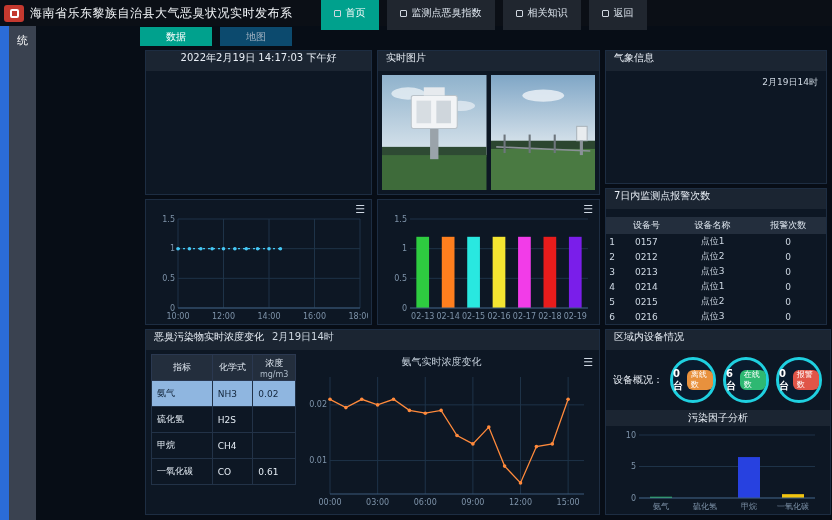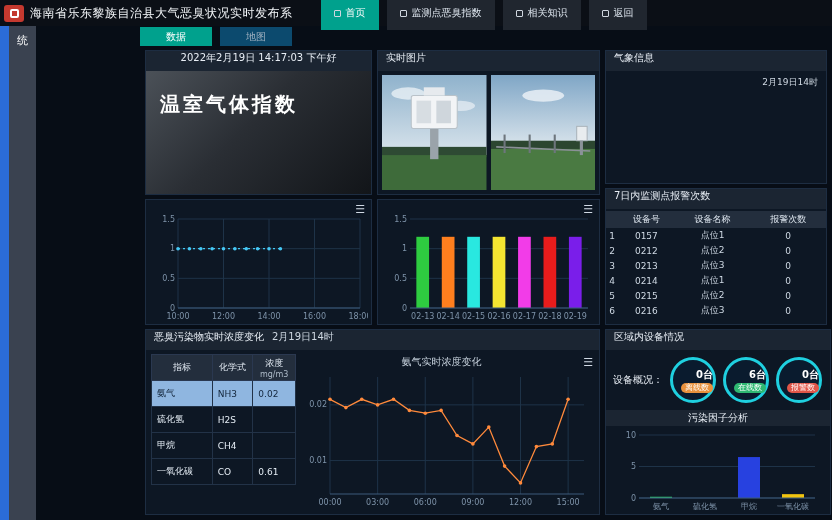--- a/index.html
+++ b/index.html
@@ -35,40 +35,40 @@
 
   .gh-body{position:absolute;left:0;top:20px;right:0;bottom:0;background:linear-gradient(135deg,#4b5158 0%,#2a2e34 45%,#121519 100%)}
   .gh-title{padding:20px 14px;font-size:20px;letter-spacing:3px;color:#fff;font-weight:bold}
 
   .photos{position:absolute;left:0;top:20px;right:0;bottom:0;display:flex;gap:4px;padding:4px}
   .photos svg{flex:1;height:100%}
 
   .weather-body{position:absolute;left:0;top:20px;right:0;bottom:0;padding:5px 8px;text-align:right;font-size:9px;color:#cfd8e2}
 
   table{border-collapse:collapse;width:100%}
-  .alarm-table{margin-top:2px}
+  .alarm-table{margin-top:8px}
   .alarm-table th{background:#232e3d;color:#dfe7f0;font-size:9px;font-weight:normal;height:17px}
   .alarm-table td{color:#cfd9e4;font-size:9px;height:15px;text-align:center}
 
   .odor-body{position:absolute;left:0;top:20px;right:0;bottom:0;display:flex}
   .odor-table-wrap{width:150px;padding:4px 0 0 5px}
   .odor-table th{background:#232e3d;color:#dfe7f0;font-size:9px;font-weight:normal;height:26px;border:1px solid #2a3850}
   .odor-table td{color:#e4ecf4;font-size:9px;height:26px;padding-left:5px;border:1px solid #223247}
   .odor-table .unit{font-size:8px;color:#aebbc9}
   .odor-table tr.selected td{background:#8fb6e0;color:#13263c}
   .odor-chart-wrap{flex:1;padding:4px 6px 0 4px;position:relative}
   .odor-chart-head{display:flex;align-items:center;height:16px}
   .odor-chart-title{flex:1;text-align:center;font-size:10px;color:#c7d2dd}
 
   .chart-menu{font-size:11px;line-height:1;color:#d0d9e4;cursor:pointer}
   .corner-menu{position:absolute;right:6px;top:4px;z-index:2}
 
   .dev-overview{position:absolute;left:0;top:20px;width:100%;height:60px;display:flex;align-items:center;gap:7px;padding:0 4px 0 7px}
   .dev-label{font-size:10px;color:#e8eef5;white-space:nowrap}
-  .stat-circle{width:46px;height:46px;border-radius:50%;border:3px solid #1fd0e0;background:#0a1b2e;display:flex;flex-direction:column;align-items:flex-end;justify-content:center;gap:1px;flex:none}
+  .stat-circle{width:46px;height:46px;border-radius:50%;border:3px solid #1fd0e0;background:#0a1b2e;display:flex;align-items:center;justify-content:center;gap:1px;flex:none}
   .stat-count{font-size:10px;font-weight:bold;color:#fff}
   .stat-pill{font-size:8px;color:#fff;padding:0 4px;border-radius:6px;line-height:10px}
   .analysis-head{position:absolute;left:0;top:80px;width:100%;height:16px;background:#1b2532;display:flex;align-items:center;justify-content:center;font-size:10px;color:#e8eef5}
   .dev-chart{position:absolute;left:3px;top:98px}
 
   .chart svg{display:block}
 </style>
 </head>
 <body>
 
@@ -105,23 +105,20 @@
   </aside>
 
   <div class="tabbar">
     <div class="tab active">数据</div>
     <div class="tab">地图</div>
   </div>
 
   <section class="panel" style="left:145px;top:50px;width:227px;height:145px">
     <div class="phead center">
       <span>2022年2月19日  14:17:03 下午好</span>
-    </div>
-    <div class="gh-body">
-      <div class="gh-title">温室气体指数</div>
     </div>
   </section>
 
   <section class="panel" style="left:377px;top:50px;width:223px;height:145px">
     <div class="phead">
       <span>实时图片</span>
     </div>
     <div class="photos">
       <svg viewBox="0 0 100 112" preserveAspectRatio="none">
         <defs>

